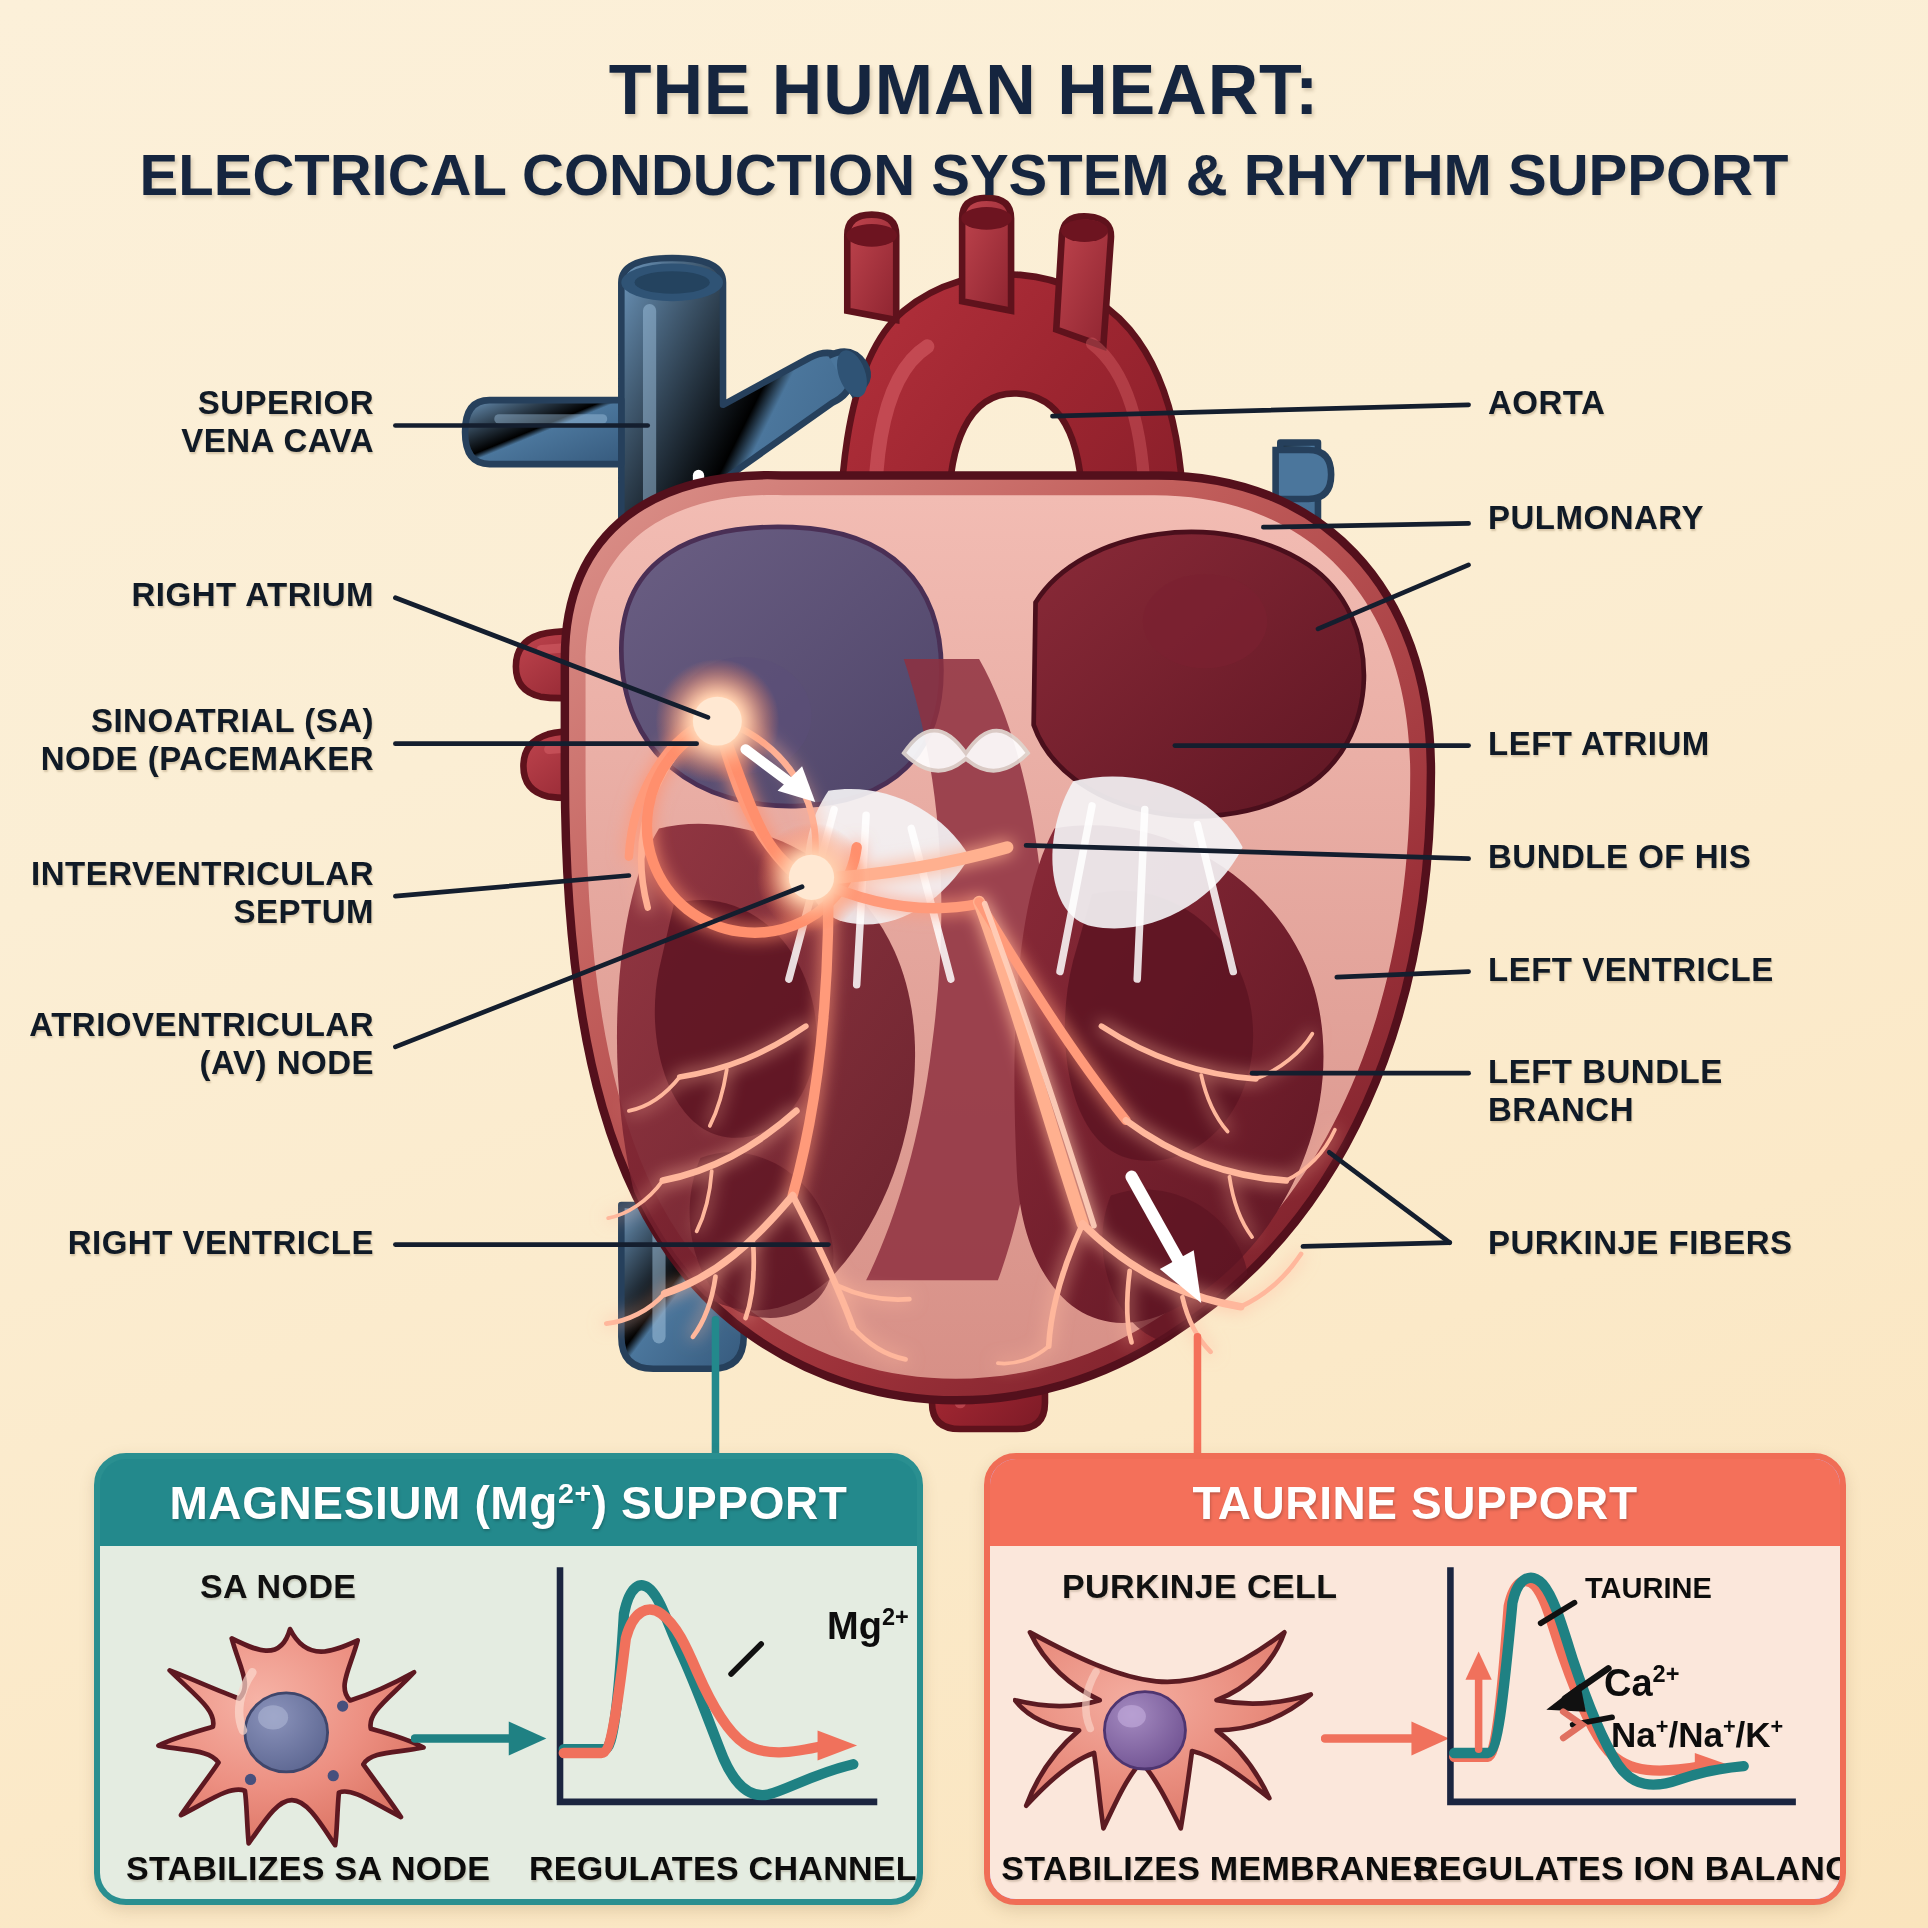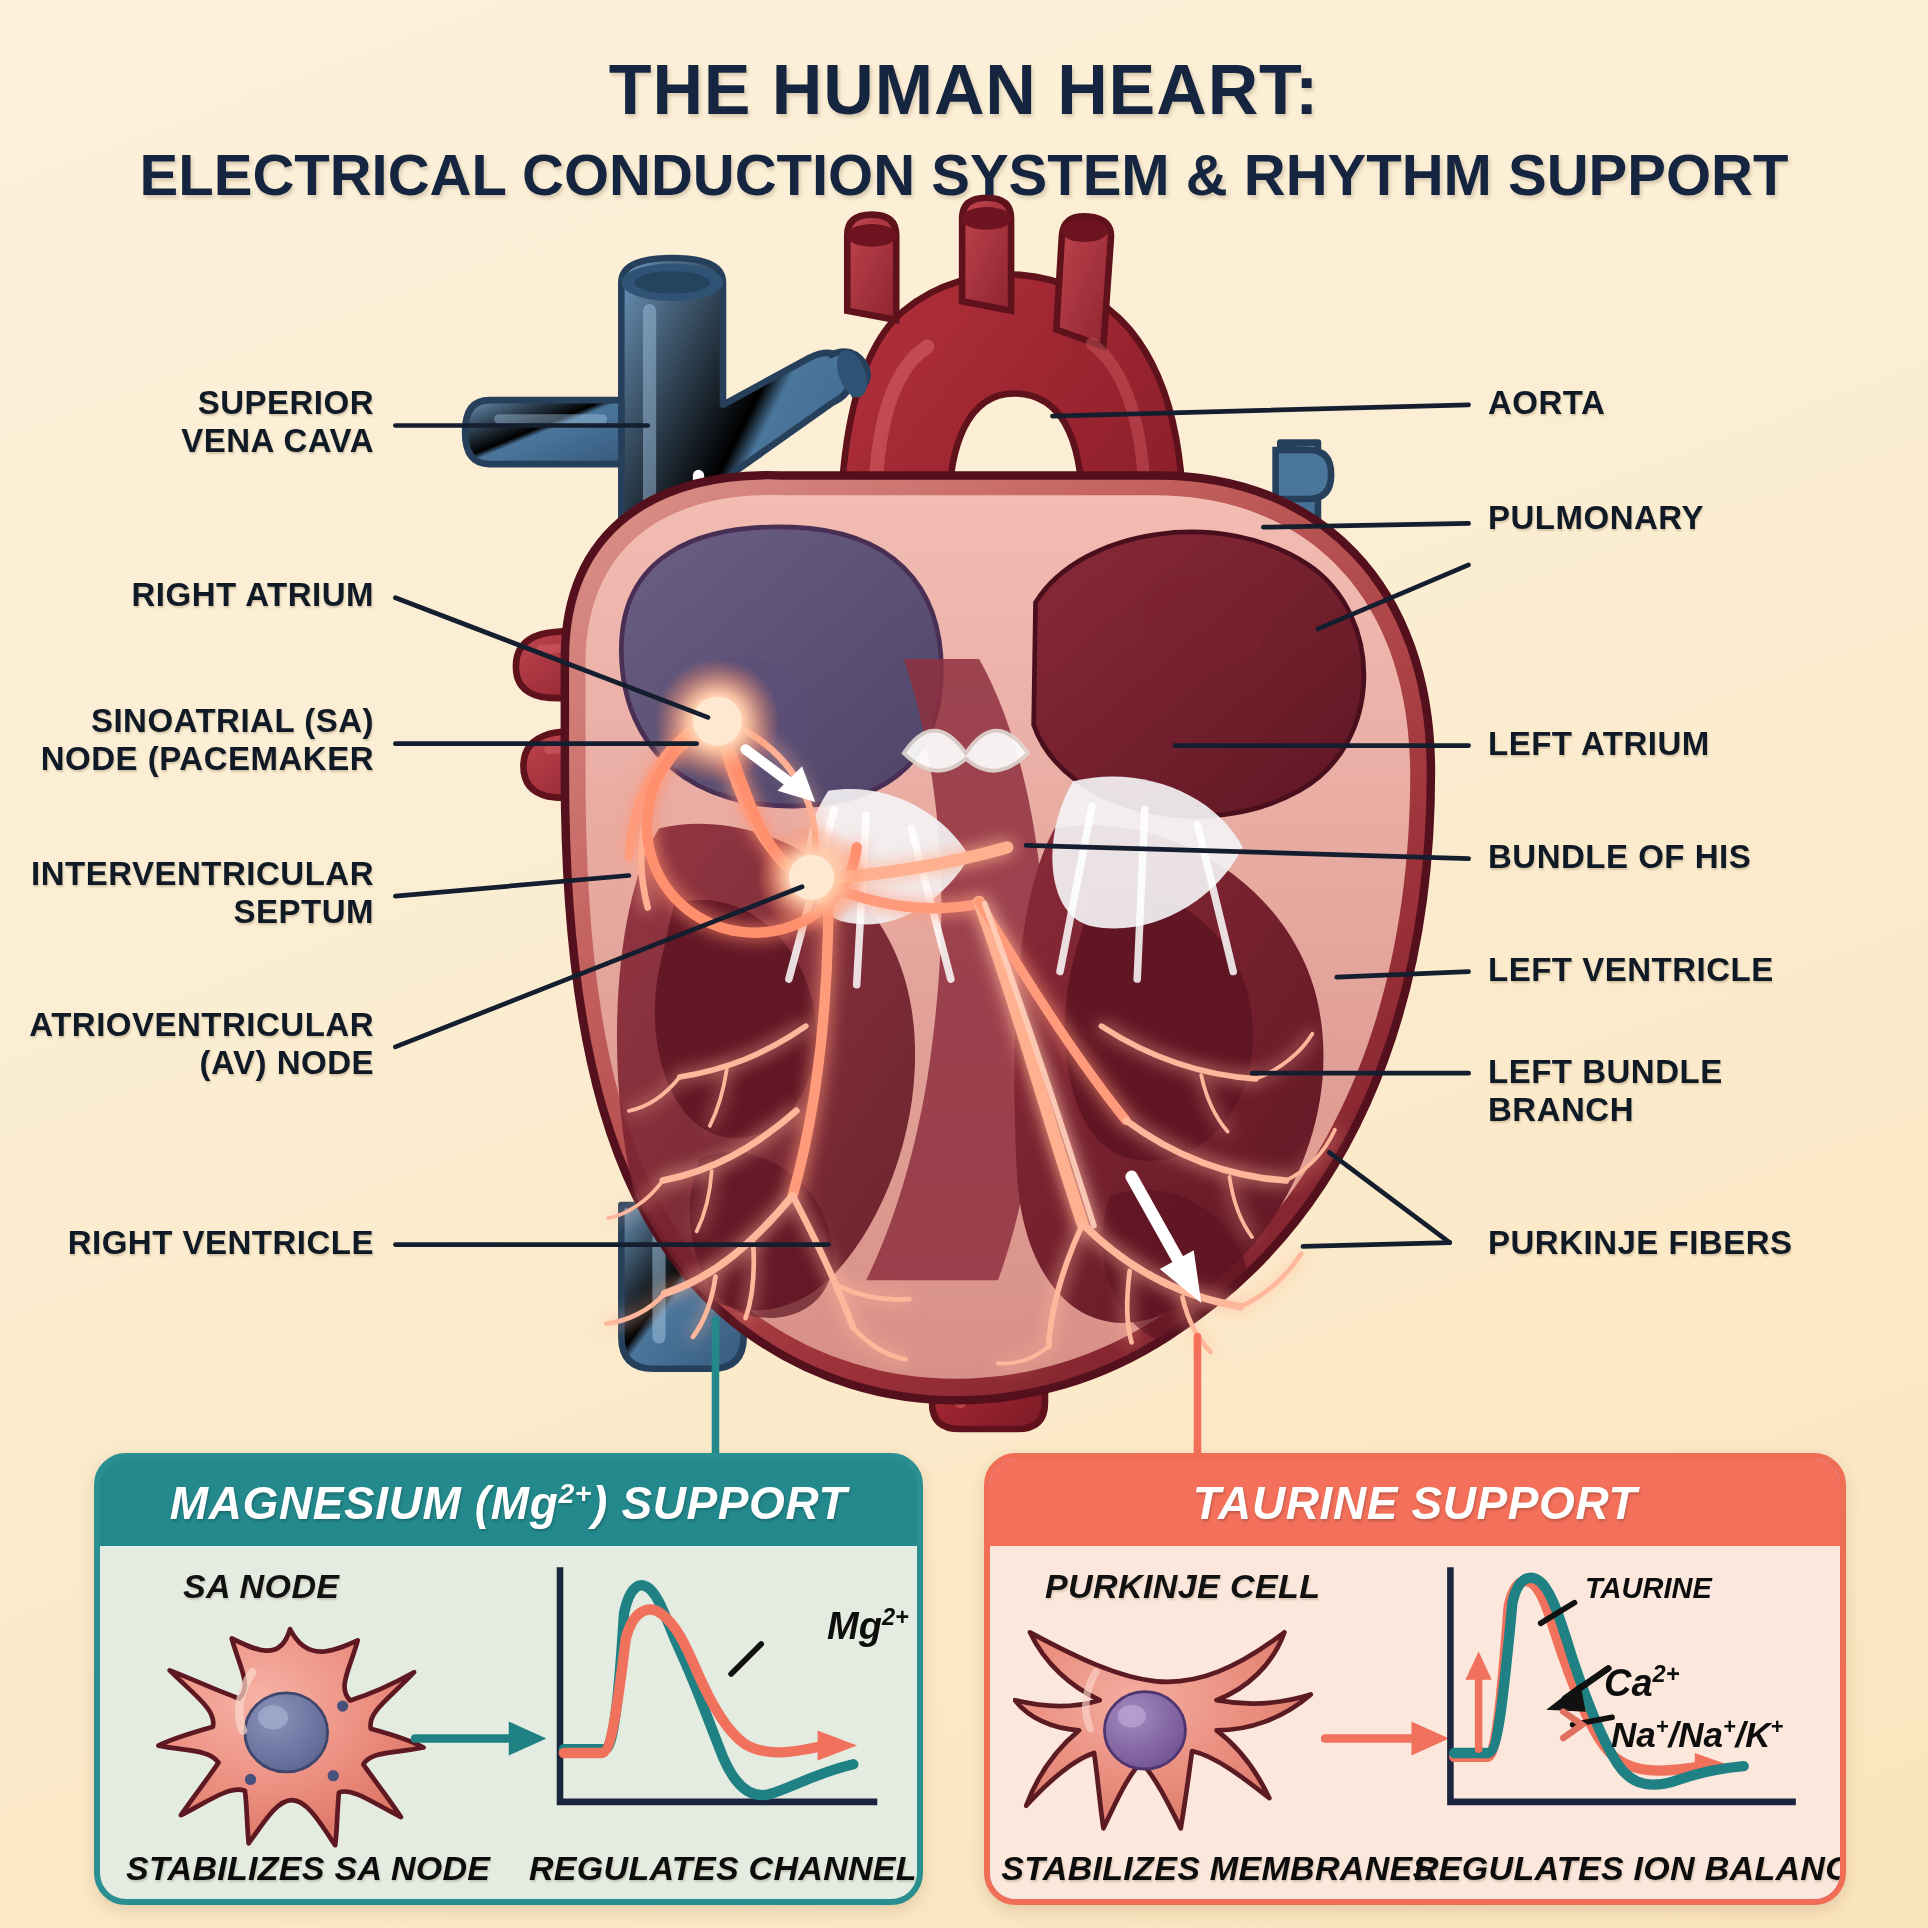--- a/index.html
+++ b/index.html
@@ -29,21 +29,21 @@
   .lbl{
     position:absolute;font-size:33px;font-weight:bold;color:#101a26;
     letter-spacing:0.5px;line-height:1.16;
     text-shadow:0.9px 1.9px 1.9px rgba(120,95,55,.28);
   }
   .lbl.r{text-align:right;}
   .lbl.l{text-align:left;}
 
   
   .panel{position:absolute;border-radius:32px;overflow:hidden;
-         box-shadow:0 5.6px 15px rgba(120,90,50,.18);font-style:italic;}
+         box-shadow:0 5.6px 15px rgba(120,90,50,.18);}
   .panel-head{height:87px;display:flex;align-items:center;justify-content:center;}
   .panel-head-txt{
     font-size:46px;font-weight:bold;color:#ffffff;letter-spacing:0.6px;
     text-shadow:0.9px 1.9px 2.8px rgba(0,0,0,.22);white-space:nowrap;
   }
   .panel-body{position:relative;}
   .mg-panel{left:94px;top:1453px;width:817px;height:440px;
             border:6.6px solid #2a8f90;background:#2a8f90;}
   .mg-panel .panel-head{background:#23898c;}
   .mg-panel .panel-body{background:#e4ece1;height:100%;border-radius:0 0 25.4px 25.4px;}
@@ -54,20 +54,21 @@
 
   .cap{
     position:absolute;font-size:34px;font-weight:bold;color:#0c0c0c;
     letter-spacing:0.3px;white-space:nowrap;
     text-shadow:0.9px 1.9px 1.9px rgba(100,80,50,.25);
   }
   .sub-title{
     position:absolute;font-size:34px;font-weight:bold;color:#111;
     letter-spacing:0.4px;white-space:nowrap;
     text-shadow:0.9px 1.9px 1.9px rgba(100,80,50,.22);
+    margin-left:17px;
   }
   .ion{
     position:absolute;font-size:38px;font-weight:bold;color:#0d0d0d;
     white-space:nowrap;
   }
   .ion sup{font-size:.62em;}
   .mgsup{font-size:.62em;}
 </style>
 </head>
 <body>

